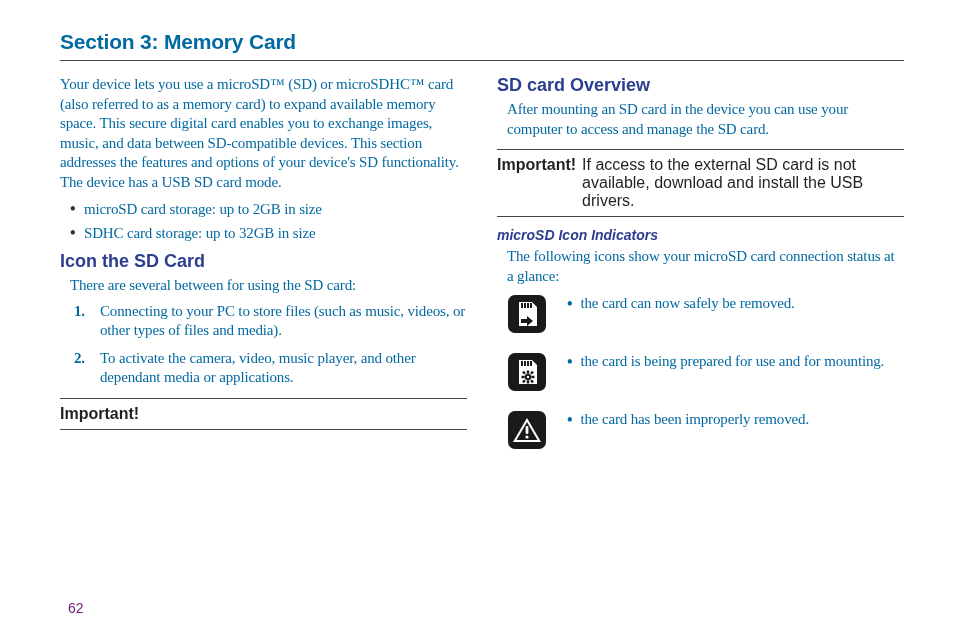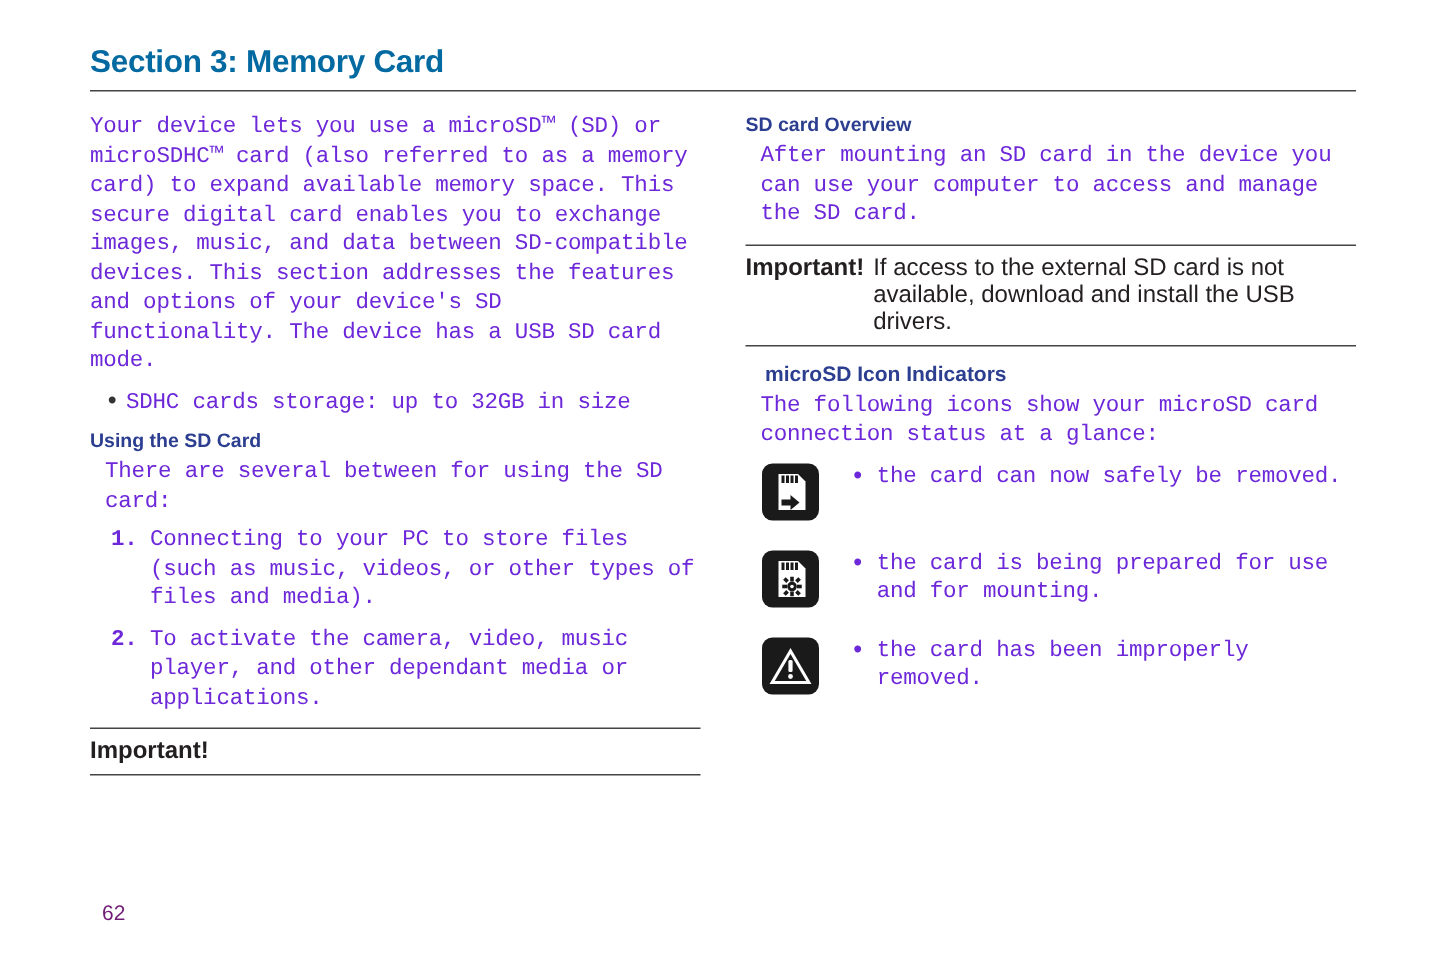--- a/index.html
+++ b/index.html
@@ -27,47 +27,48 @@
   }
   .columns {
     display: flex;
     gap: 30px;
   }
   .col {
     flex: 1;
     min-width: 0;
   }
   p, li {
-    font-family: Liberation Mono, monospace;
+    font-family: Liberation Serif, serif;
     font-stretch: condensed;
     font-size: 15px;
     line-height: 1.3;
-    color: #6d28d9;
+    color: #0369a1;
     letter-spacing: -0.15px;
   }
   .intro { margin-bottom: 8px; }
   .bullets { list-style: none; margin: 6px 0 8px 10px; }
   .bullets li { position: relative; padding-left: 14px; margin-bottom: 4px; }
   .bullets li::before {
     content: "•"; position: absolute; left: 0; top: -1px;
     font-size: 16px; color: #333; font-weight: bold;
   }
   .h2-blue {
-    font-size: 13px;
+    font-size: 18px;
     font-weight: 900;
     color: #2c3e8f;
     margin: 6px 0 4px 0;
     font-stretch: condensed;
   }
   .h3-blue {
     font-size: 14px;
     font-weight: 900;
     color: #2c3e8f;
-    margin: 10px 0 4px 13px;
-    font-stretch: condensed;
+    margin: 10px 0 4px 0;
+    font-stretch: condensed;
+    font-style: italic;
   }
   .lead { margin-left: 10px; margin-bottom: 6px; }
   .numlist { list-style: none; margin-left: 14px; }
   .numlist li { display: flex; gap: 10px; margin-bottom: 8px; }
   .numlist .num { font-weight: 900; min-width: 16px; }
   .important-block {
     border-top: 1px solid #444;
     border-bottom: 1px solid #444;
     padding: 6px 0;
     margin-top: 10px;
@@ -93,24 +94,25 @@
 
 <h1 class="section-title">Section 3: Memory Card</h1>
 <hr class="hr-top">
 
 <div class="columns">
 
   <div class="col">
     <p class="intro">Your device lets you use a microSD™ (SD) or microSDHC™ card (also referred to as a memory card) to expand available memory space. This secure digital card enables you to exchange images, music, and data between SD-compatible devices. This section addresses the features and options of your device's SD functionality. The device has a USB SD card mode.</p>
 
     <ul class="bullets">
-      <li>SDHC cards storage: up to 32GB in size</li>
+      <li>microSD card storage: up to 2GB in size</li>
+      <li>SDHC card storage: up to 32GB in size</li>
     </ul>
 
-    <h2 class="h2-blue">Using the SD Card</h2>
+    <h2 class="h2-blue">Icon the SD Card</h2>
     <p class="lead">There are several between for using the SD card:</p>
 
     <ol class="numlist">
       <li>
         <span class="num">1.</span>
         <span>Connecting to your PC to store files (such as music, videos, or other types of files and media).</span>
       </li>
       <li>
         <span class="num">2.</span>
         <span>To activate the camera, video, music player, and other dependant media or applications.</span>

